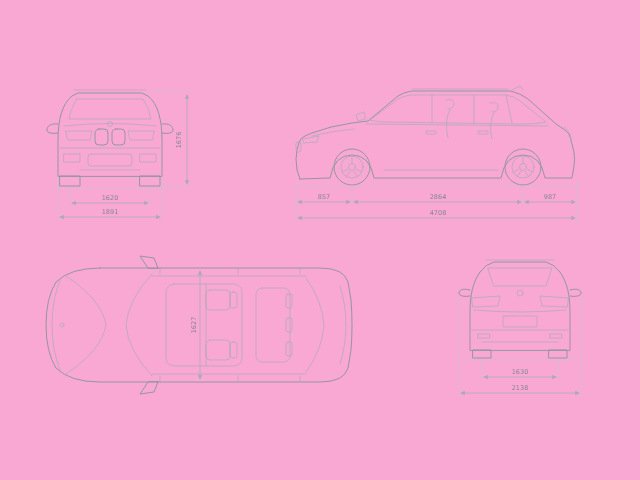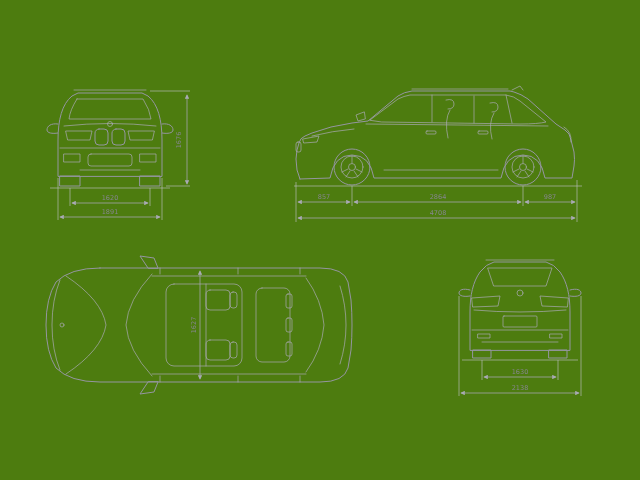--- a/index.html
+++ b/index.html
@@ -1,16 +1,16 @@
 <!DOCTYPE html>
 <html><head>
 <meta charset="utf-8">
 <style>
   html,body{margin:0;padding:0;background:#fff;}
-  .canvas{position:relative;width:640px;height:480px;background:#4d7c0f;overflow:hidden;
+  .canvas{position:relative;width:640px;height:480px;background:#f9a8d4;overflow:hidden;
           font-family:"DejaVu Sans",sans-serif;}
   svg{position:absolute;left:0;top:0;}
   .car-line{fill:none;stroke:#9496a0;stroke-width:1;stroke-linecap:round;stroke-linejoin:round;}
   .car-thin{fill:none;stroke:#aaabb4;stroke-width:.7;stroke-linecap:round;stroke-linejoin:round;}
   .dim-line{fill:none;stroke:#a9aab4;stroke-width:.75;}
   .ext-line{fill:none;stroke:#c2c3cc;stroke-width:.6;}
   .dim-text{fill:#85868f;font-size:6.5px;font-family:"DejaVu Sans",sans-serif;text-anchor:middle;}
 </style>
 </head>
 <body>

